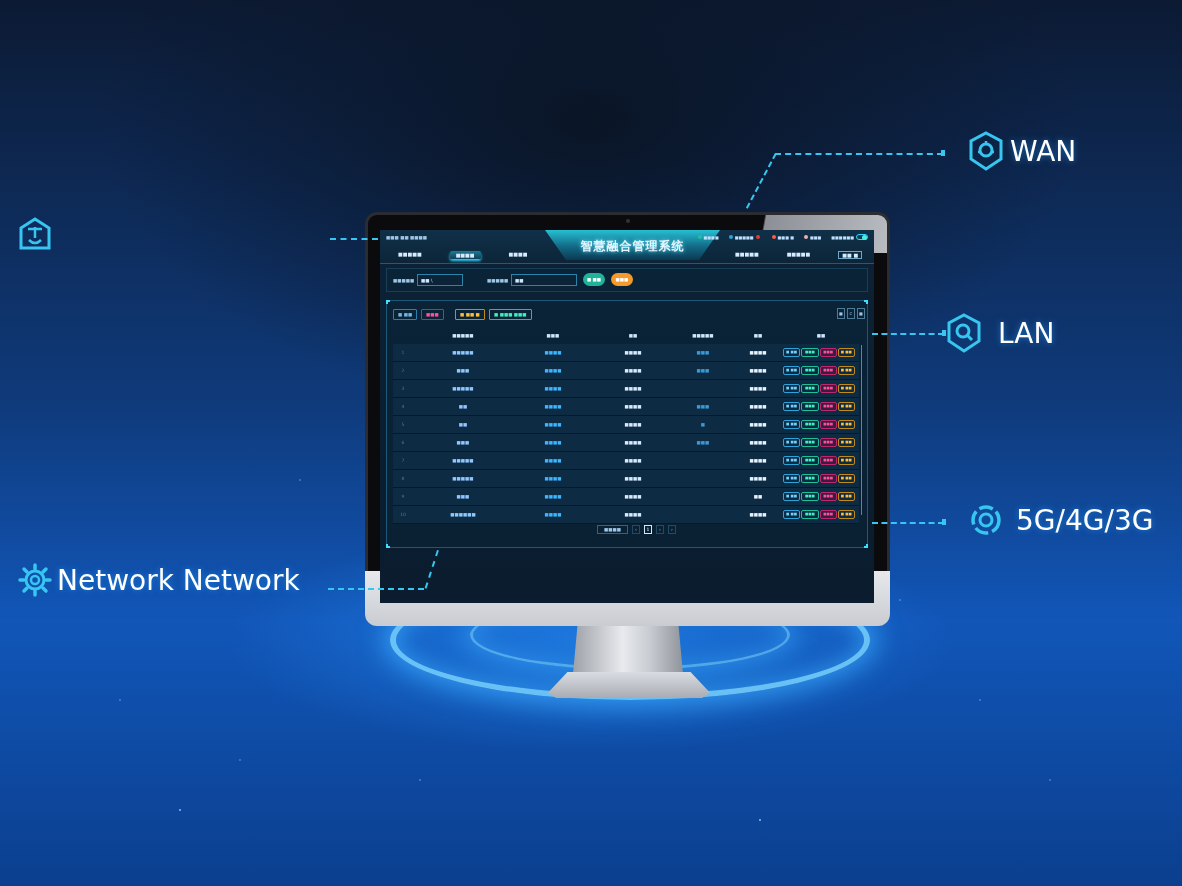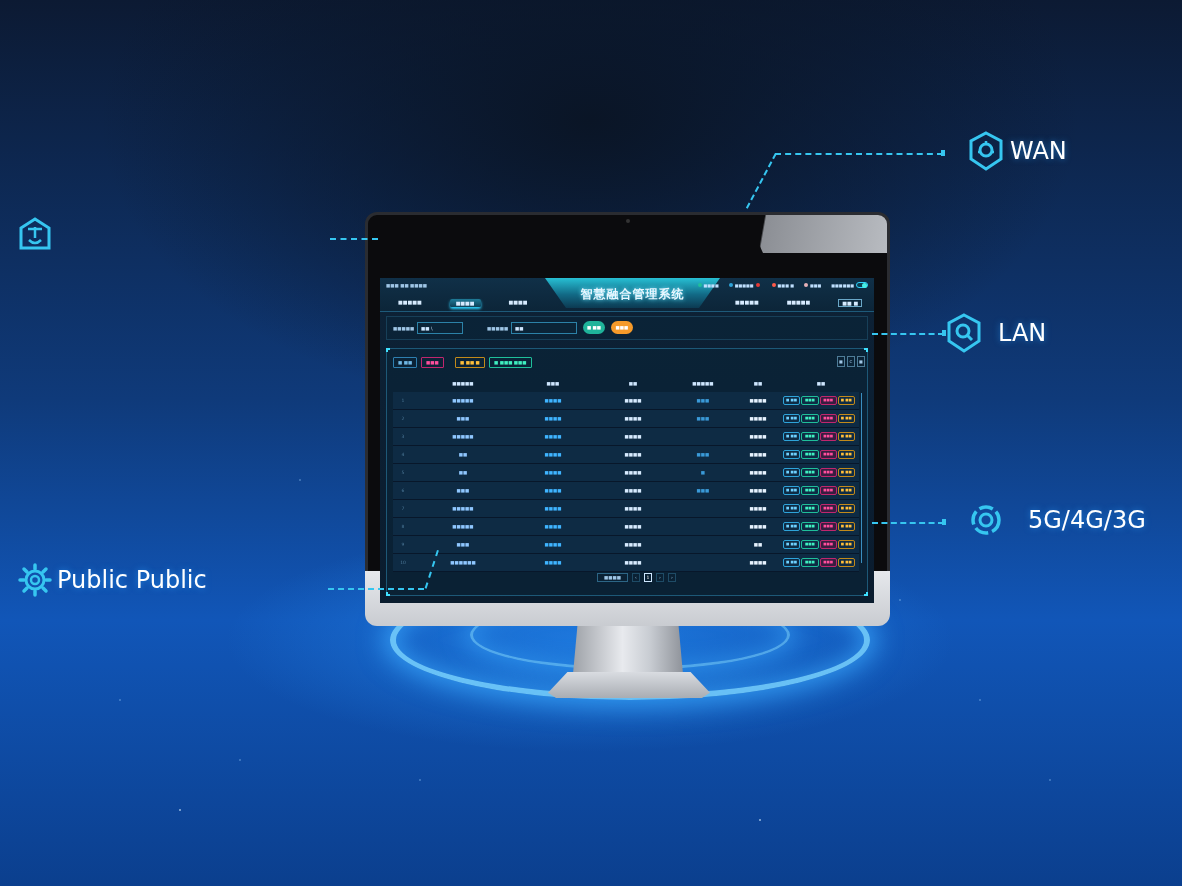--- a/index.html
+++ b/index.html
@@ -41,22 +41,22 @@
     background:linear-gradient(180deg,#e6e8ec,#c9ccd1); border-radius:0 0 12px 12px; }
   .neck { position:absolute; left:573px; top:626px; width:110px; height:48px;
     background:linear-gradient(90deg,#9ea2a8,#e8eaee 45%,#c8ccd2 70%,#8f939a);
     clip-path: polygon(4% 0, 96% 0, 100% 100%, 0 100%); }
   .foot { position:absolute; left:548px; top:672px; width:162px; height:26px;
     background:linear-gradient(180deg,#d9dce1,#a9adb3);
     clip-path: polygon(12% 0, 88% 0, 100% 80%, 95% 100%, 5% 100%, 0 80%); }
   .camera { position:absolute; left:626px; top:219px; width:4px; height:4px; border-radius:50%; background:#333; }
 
   
-  .screen { position:absolute; left:380px; top:230px; width:494px; height:325px;
-    background: linear-gradient(180deg,#0d2236,#0a1c2e); color:#cfe7ff; font-size:5px; overflow:hidden;margin-top:48px; }
+  .screen { position:absolute; left:380px; top:230px; width:494px; height:373px;
+    background: linear-gradient(180deg,#0d2236,#0a1c2e); color:#cfe7ff; font-size:5px; overflow:hidden; }
   .topbar { position:absolute; left:0; top:0; width:100%; height:34px;
     background:linear-gradient(180deg,#103048,#0c2538); border-bottom:1px solid #1e5a7a; }
   .sys-time { position:absolute; left:6px; top:5px; font-size:4.5px; color:#9fc6e6; }
   .title-plate { position:absolute; left:165px; top:0; width:175px; height:30px;
     background:linear-gradient(180deg,#27bfd3,#126a86 55%,#0c3a52);
     clip-path: polygon(0 0,100% 0,88% 100%,12% 100%); }
   .title { position:absolute; left:165px; top:8px; width:175px; text-align:center;
     font-size:12px; font-weight:bold; color:#e8f7ff; letter-spacing:1px; text-shadow:0 0 4px #6fe6ff; }
   .nav-left, .nav-right { position:absolute; top:21px; display:flex; gap:28px; font-size:5px; color:#d7ebff; font-weight:bold; }
   .nav-left { left:18px; } .nav-right { left:355px; }
@@ -90,21 +90,21 @@
   .op.d { border-color:#c28a1a; color:#ffbf3a; }
   .scrollbar { position:absolute; right:5px; top:44px; width:1px; height:170px; background:#3a8ec0; }
   .pager { position:absolute; left:210px; top:224px; display:flex; gap:4px; align-items:center; font-size:4.5px; color:#9fc6e6; }
   .pager .size { border:1px solid #2c6585; padding:1px 6px; }
   .pager .pg { border:1px solid #1e4b66; width:8px; height:9px; text-align:center; line-height:7px; }
   .pager .pg.active { border-color:#cfe7ff; color:#fff; }
   .corner { position:absolute; width:4px; height:4px; border-color:#3fe0ff; border-style:solid; }
 
   
   .callout { position:absolute; display:flex; align-items:center; color:#fff; font-family:"DejaVu Sans", sans-serif; text-shadow:0 0 6px rgba(40,160,255,0.6); }
-  .callout .txt { font-size:24px; }
+  .callout .txt { font-size:28px; }
   .callout svg { flex:none; }
   .dash { position:absolute; border-top:2px dashed #36c6f0; }
   .dash-v { position:absolute; border-left:2px dashed #36c6f0; transform-origin: top left; }
   .dash-end { position:absolute; width:4px; height:6px; background:#36c6f0; }
 </style>
 </head>
 <body>
 
 <div class="stars"></div>
 <div class="ring"></div>
@@ -348,21 +348,21 @@
       <line x1="18" y1="3" x2="18" y2="7"></line>
         <line x1="18" y1="29" x2="18" y2="33"></line>
       <line x1="3" y1="18" x2="7" y2="18"></line>
         <line x1="29" y1="18" x2="33" y2="18"></line>
       <line x1="7" y1="7" x2="10" y2="10"></line>
         <line x1="26" y1="26" x2="29" y2="29"></line>
       <line x1="29" y1="7" x2="26" y2="10"></line>
         <line x1="7" y1="29" x2="10" y2="26"></line>
     </g>
   </svg>
-  <span class="txt" style="margin-left:4px">Public Public</span>
+  <span class="txt" style="margin-left:4px">Network Network</span>
 </div>
 <div class="dash" style="left:328px;top:588px;width:96px"></div>
 <div class="dash-v" style="left:437px;top:550px;height:40px;transform:rotate(18deg)"></div>
 
 <div class="callout" style="left:968px;top:130px">
   <svg width="36" height="42" viewBox="0 0 36 42">
     <path d="M18 3 L33 11 V29 L18 39 L3 29 V11 Z" fill="none" stroke="#36c6f0" stroke-width="3"></path>
     <circle cx="18" cy="20" r="6" fill="none" stroke="#36c6f0" stroke-width="3"></circle>
     <path d="M18 11 V14 M10 22 H12 M24 22 H26" stroke="#36c6f0" stroke-width="2.5"></path>
   </svg>
@@ -381,16 +381,16 @@
   <span class="txt" style="margin-left:16px">LAN</span>
 </div>
 <div class="dash" style="left:872px;top:333px;width:72px"></div>
 <div class="dash-end" style="left:942px;top:330px"></div>
 
 <div class="callout" style="left:966px;top:500px">
   <svg width="40" height="40" viewBox="0 0 40 40">
     <circle cx="20" cy="20" r="13" fill="none" stroke="#36c6f0" stroke-width="3.5" stroke-dasharray="14 4"></circle>
     <circle cx="20" cy="20" r="6" fill="none" stroke="#36c6f0" stroke-width="3"></circle>
   </svg>
-  <span class="txt" style="margin-left:22px">5G/4G/3G</span>
+  <span class="txt" style="margin-left:10px">5G/4G/3G</span>
 </div>
 <div class="dash" style="left:872px;top:522px;width:72px"></div>
 <div class="dash-end" style="left:942px;top:519px"></div>
 
 </body></html>

